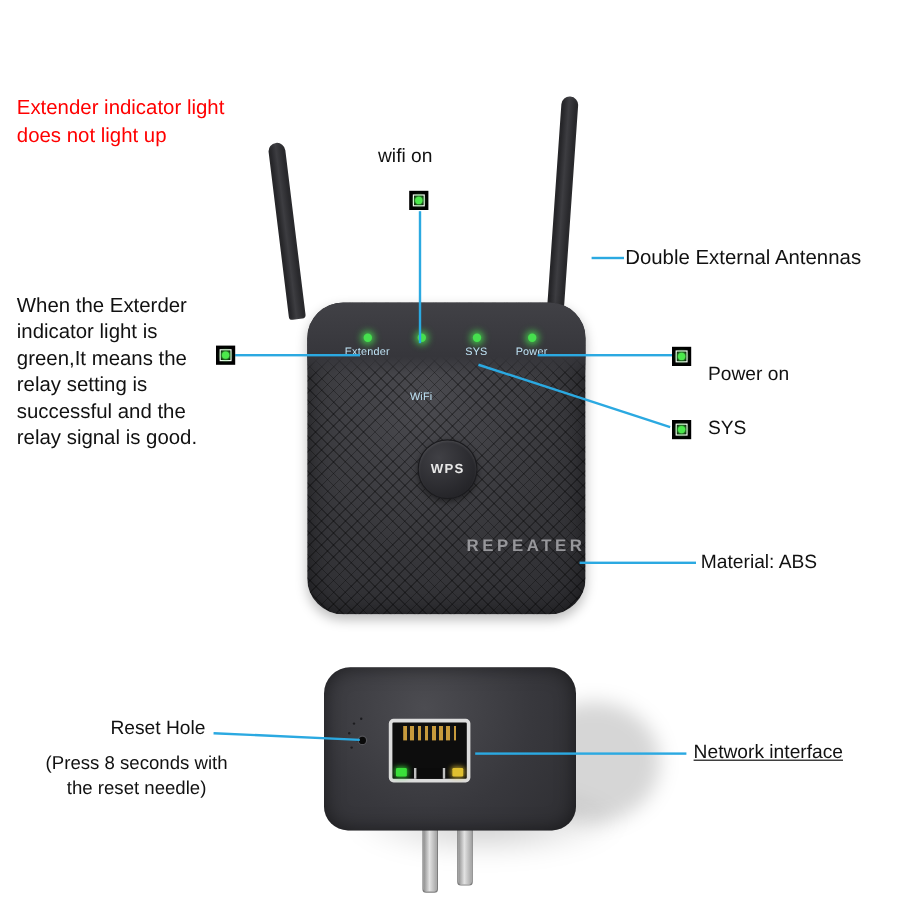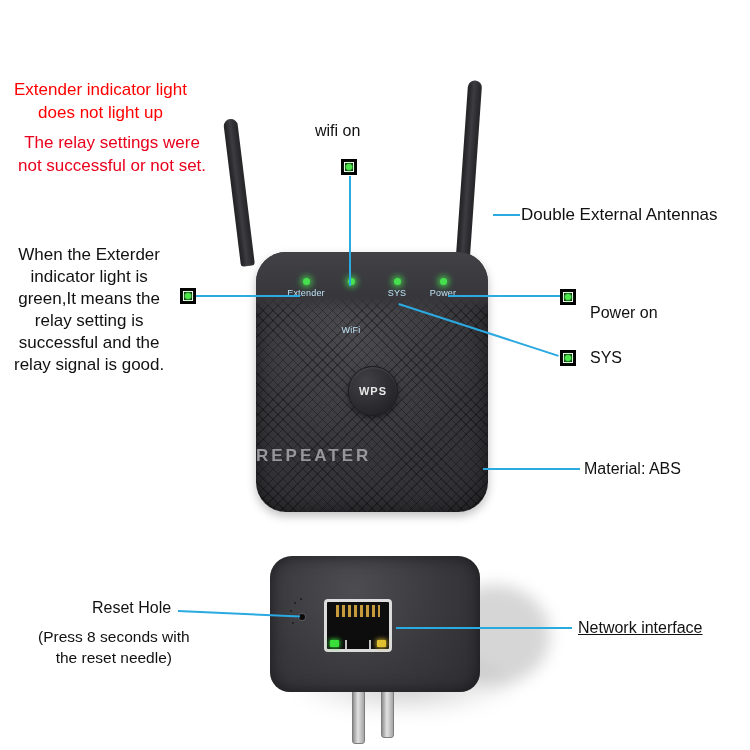--- a/index.html
+++ b/index.html
@@ -1,21 +1,21 @@
 <!DOCTYPE html>
 <html><head>
 <meta charset="utf-8">
 <style>
   html,body{margin:0;padding:0;background:#fff;}
   #canvas{
     position:relative;width:750px;height:750px;background:#ffffff;overflow:hidden;
     font-family:"Liberation Sans", sans-serif;color:#111;
   }
   .abs{position:absolute;}
-  .preline{white-space:pre-line;text-align:center;}
+  .preline{white-space:pre-line;}
   .callout{font-size:16px;color:#111;z-index:6;}
   .line{position:absolute;background:#2BA9E1;z-index:6;}
   
   .ind-icon{position:absolute;width:16px;height:16px;background:#000;z-index:7;}
   .ind-icon::before{content:"";position:absolute;left:3px;top:3px;right:3px;bottom:3px;border:1px solid #fff;}
   .ind-icon::after{content:"";position:absolute;left:5px;top:5px;width:6px;height:6px;border-radius:50%;background:#4CE84C;box-shadow:0 0 3px 1px rgba(76,232,76,.9);}
   
   .body-main{
     position:absolute;left:256px;top:252px;width:232px;height:260px;border-radius:30px;z-index:2;
     background:
@@ -30,21 +30,21 @@
   }
   .led-group{position:absolute;top:26px;width:44px;display:flex;flex-direction:column;align-items:center;gap:3px;text-align:center;}
   .led-dot{width:7px;height:7px;border-radius:50%;background:#46E04E;box-shadow:0 0 6px 2px rgba(70,224,78,.85);}
   .led-label{font-size:9px;color:#BFE3F5;letter-spacing:.2px;}
   .wps{
     position:absolute;left:92px;top:114px;width:48px;height:48px;border-radius:50%;
     background:radial-gradient(circle at 35% 30%, #404045, #232327 80%);
     border:1px solid #1b1b1e;box-shadow:0 2px 5px rgba(0,0,0,.5), inset 0 1px 2px rgba(255,255,255,.12);
     display:flex;align-items:center;justify-content:center;color:#e8e8e8;font-size:11px;letter-spacing:1px;font-weight:bold;
   }
-  .brand{position:absolute;left:0;top:194px;width:100%;text-align:left;color:#97979b;font-size:17px;font-weight:600;letter-spacing:3px;}
+  .brand{position:absolute;left:0;top:194px;width:100%;text-align:right;color:#97979b;font-size:14px;font-weight:600;letter-spacing:3px;}
   .antenna{position:absolute;width:14px;background:linear-gradient(90deg,#1e1e21,#3d3d41 45%,#222225);border-radius:7px 7px 3px 3px;z-index:1;box-shadow:inset 0 0 3px rgba(255,255,255,.08);}
   
   .bottom-unit{
     position:absolute;left:270px;top:556px;width:210px;height:136px;border-radius:22px 22px 20px 20px;z-index:2;
     background:radial-gradient(circle at 40% 25%, #4c4c51, #38383d 55%, #2d2d31 100%);
     box-shadow: inset 0 0 16px rgba(0,0,0,.5);
   }
   .port{
     position:absolute;left:54px;top:43px;width:68px;height:53px;background:#0d0d0d;
     border:3px solid #dcdcdc;border-radius:4px;box-sizing:border-box;
@@ -59,22 +59,20 @@
   .prong{position:absolute;z-index:1;background:linear-gradient(90deg,#8f8f8f,#e2e2e2 45%,#a5a5a5);border:1px solid #7d7d7d;border-radius:0 0 3px 3px;}
   .shadow{position:absolute;z-index:0;border-radius:50%;filter:blur(8px);}
 </style>
 </head>
 <body>
 
 <div id="canvas">
 
   <div class="abs preline" style="left:14px;top:78px;font-size:17px;line-height:23px;color:#FF0000;z-index:6;">Extender indicator light
 does not light up</div>
-  <div class="abs preline" style="left:18px;top:131px;font-size:17px;line-height:23px;color:#E8001C;z-index:6;">The relay settings were
- not successful or not set.</div>
 
   <div class="abs preline" style="left:14px;top:244px;font-size:17px;line-height:22px;color:#111;z-index:6;">When the Exterder
  indicator light is
 green,It means the
  relay setting is
 successful and the
 relay signal is good.</div>
 
   <div class="abs callout" style="left:315px;top:122px;">wifi on</div>
   <div class="ind-icon" style="left:341px;top:159px;"></div>

